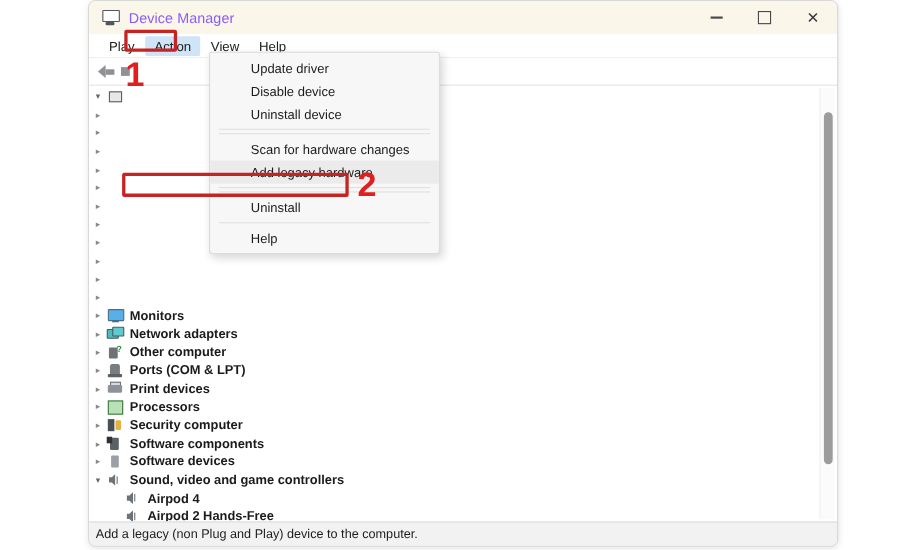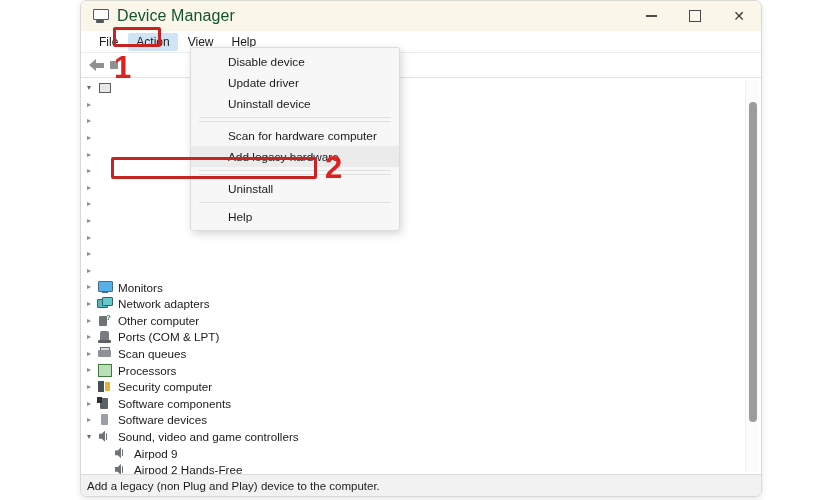--- a/index.html
+++ b/index.html
@@ -35,21 +35,21 @@
   }
   .title-icon .scr {
     position: absolute; left: 1px; top: 1px; width: 14px; height: 9px;
     background: #fdfdfd; border: 1.6px solid #53565c; border-radius: 1px;
   }
   .title-icon .base {
     position: absolute; left: 4px; top: 11.5px; width: 8px; height: 3px;
     background: #53565c; border-radius: 1px;
   }
   .title-text {
-    margin-left: 9px; font-size: 16px; color: #14532d; letter-spacing: .1px; text-align: right;
+    margin-left: 9px; font-size: 13px; color: #8b5cf6; letter-spacing: .1px; text-align: right;
   }
   .win-controls { position: absolute; right: 0; top: 0; height: 30px; display: flex; }
   .win-btn {
     width: 44px; height: 30px; display: flex; align-items: center; justify-content: center;
     font-size: 12px; color: #38383a;
   }
   .win-btn .min-bar { width: 11px; height: 1.4px; background: #4a4a4c; }
   .win-btn .max-sq { width: 10px; height: 10px; border: 1.4px solid #4a4a4c; }
   .win-btn .cls { font-size: 14px; line-height: 1; color: #3a3a3c; }
 
@@ -106,21 +106,21 @@
   .row {
     height: 16.6px; display: flex; align-items: center;
     font-size: 11.7px; color: #1b1b1b; white-space: nowrap;
   }
   .chev {
     width: 16px; text-align: center; font-size: 8px; color: #8a8a8a;
     flex: 0 0 16px; line-height: 1;
   }
   .chev.open { color: #6a6a6a; }
   .ico { width: 16px; height: 14px; flex: 0 0 16px; margin-right: 5px; position: relative; }
-  .lbl { line-height: 1; }
+  .lbl { line-height: 1; font-weight: bold; }
 
   
   .ic-monitor .s { position:absolute; left:1px; top:1px; width:13px; height:9px; background:#57b0e8; border:1.4px solid #4a6c86; border-radius:1px;}
   .ic-monitor .b { position:absolute; left:5px; top:11px; width:6px; height:2px; background:#4a6c86;}
   .ic-net .s1 { position:absolute; left:0px; top:2px; width:9px; height:7px; background:#4fb8bd; border:1.3px solid #3d5f68; border-radius:1px;}
   .ic-net .s2 { position:absolute; left:5px; top:0px; width:9px; height:7px; background:#63c9cd; border:1.3px solid #3d5f68; border-radius:1px;}
   .ic-other .b { position:absolute; left:2px; top:2px; width:8px; height:10px; background:#6e7377; border-radius:1px;}
   .ic-other .q { position:absolute; left:9px; top:0px; font-size:8px; color:#2a8f3c; font-weight:bold; line-height:1;}
   .ic-port .b { position:absolute; left:2.5px; top:1px; width:9px; height:9px; background:#787d82; border-radius:2px 2px 0 0;}
   .ic-port .f { position:absolute; left:0.5px; top:10px; width:13px; height:3px; background:#5c6165; border-radius:1px;}
@@ -209,21 +209,21 @@
         <div class="win-btn">
             <div class="max-sq"></div>
           </div>
         <div class="win-btn">
             <div class="cls">✕</div>
           </div>
       </div>
     </div>
 
     <div class="menubar">
-      <div class="menu-item">File</div>
+      <div class="menu-item">Play</div>
       <div class="menu-item active">Action</div>
       <div class="menu-item">View</div>
       <div class="menu-item">Help</div>
     </div>
 
     <div class="toolbar">
       <div class="tb-ico">
         <div class="back-arrow">
             <div class="shaft"></div>
             <div class="head"></div>
@@ -320,21 +320,21 @@
               <div class="f"></div>
             </div>
           <div class="lbl">Ports (COM &amp; LPT)</div>
         </div>
         <div class="row">
           <div class="chev">▸</div>
           <div class="ico ic-print">
               <div class="p"></div>
               <div class="b"></div>
             </div>
-          <div class="lbl">Scan queues</div>
+          <div class="lbl">Print devices</div>
         </div>
         <div class="row">
           <div class="chev">▸</div>
           <div class="ico ic-proc">
               <div class="o"></div>
             </div>
           <div class="lbl">Processors</div>
         </div>
         <div class="row">
           <div class="chev">▸</div>
@@ -368,21 +368,21 @@
           <div class="lbl">Sound, video and game controllers</div>
         </div>
 
         <div class="row child">
           <div class="chev"></div>
           <div class="chev"></div>
           <div class="ico ic-snd">
               <div class="sp"></div>
               <div class="w1"></div>
             </div>
-          <div class="lbl">Airpod 9</div>
+          <div class="lbl">Airpod 4</div>
         </div>
         <div class="row child">
           <div class="chev"></div>
           <div class="chev"></div>
           <div class="ico ic-snd">
               <div class="sp"></div>
               <div class="w1"></div>
             </div>
           <div class="lbl">Airpod 2 Hands-Free</div>
         </div>
@@ -392,26 +392,26 @@
       <div class="scroll-track">
         <div class="scroll-thumb"></div>
       </div>
     </div>
 
     <div class="statusbar">
       <span>Add a legacy (non Plug and Play) device to the computer.</span>
     </div>
 
     <div class="dropdown">
+      <div class="dd-item">Update driver</div>
       <div class="dd-item">Disable device</div>
-      <div class="dd-item">Update driver</div>
       <div class="dd-item">Uninstall device</div>
       <div class="dd-sep"></div>
       <div class="dd-sep"></div>
-      <div class="dd-item">Scan for hardware computer</div>
+      <div class="dd-item">Scan for hardware changes</div>
       <div class="dd-item hover">Add legacy hardware</div>
       <div class="dd-sep"></div>
       <div class="dd-sep"></div>
       <div class="dd-item">Uninstall</div>
       <div class="dd-sep"></div>
       <div class="dd-item">Help</div>
     </div>
 
   </div>
 

